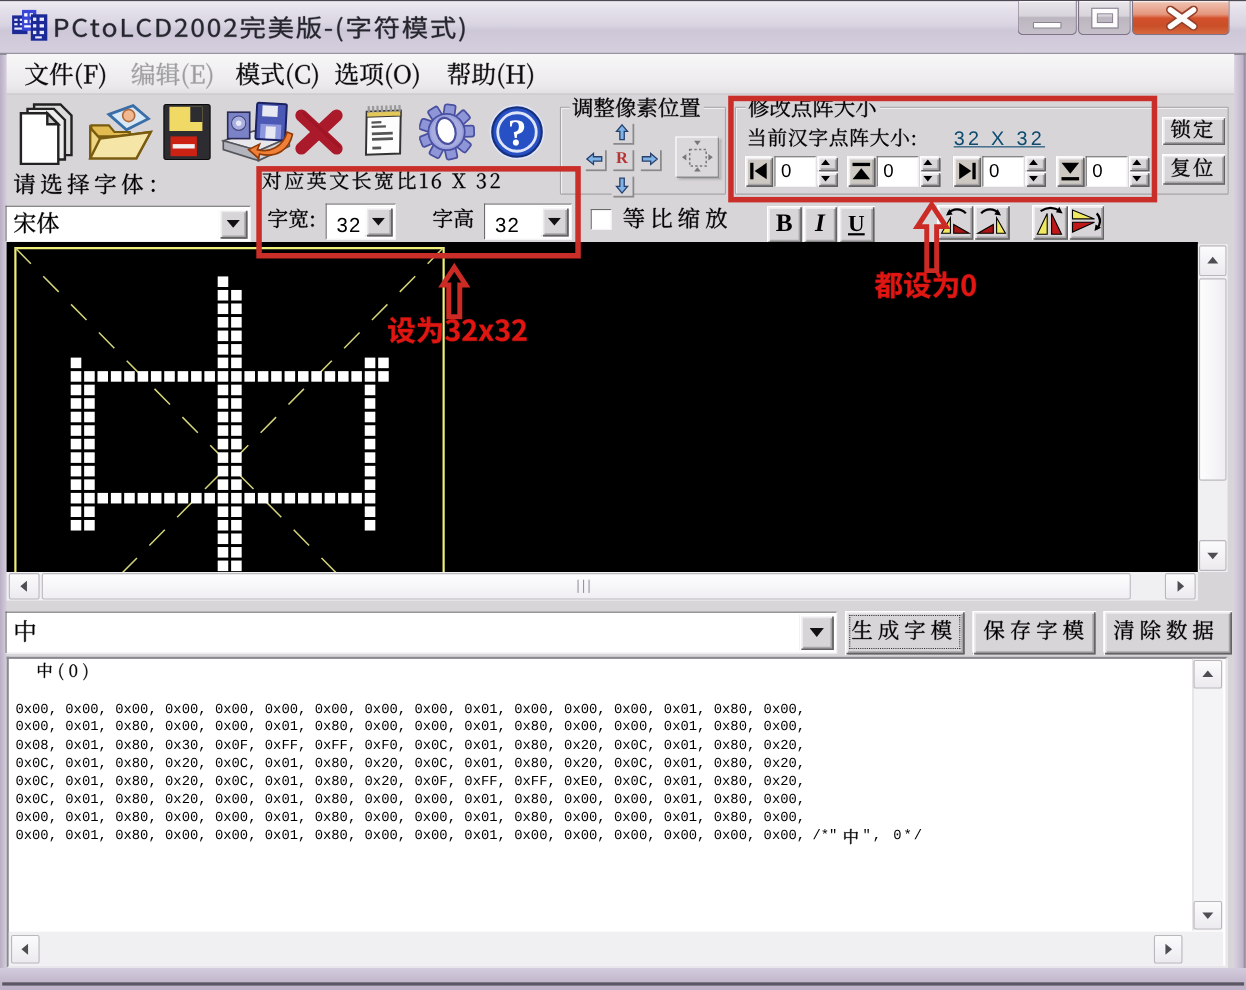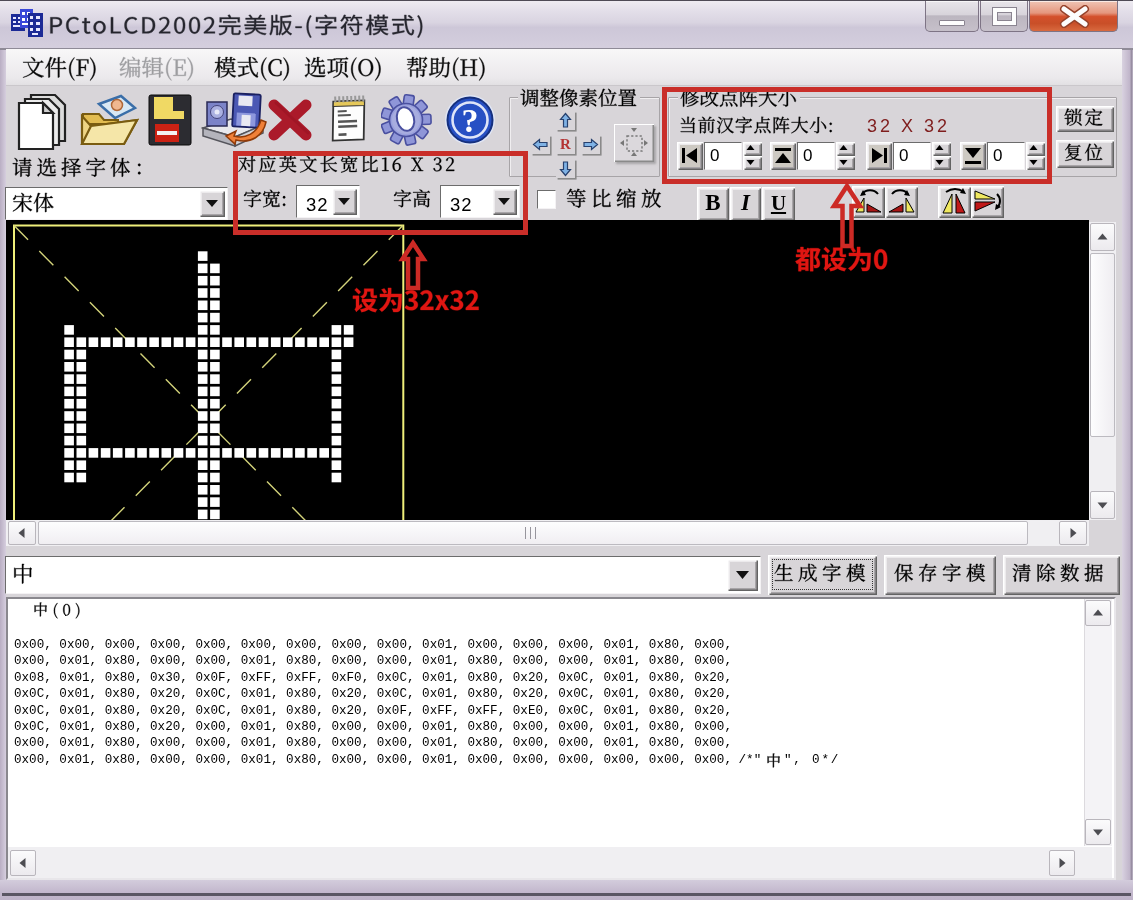--- a/index.html
+++ b/index.html
@@ -225,21 +225,21 @@
       <path d="M34 19 l-4 -3 v6 z" fill="#777"></path>
     </svg>
 <div class="gbox" style="left:668px;top:97px;width:449px;height:80px;"></div>
 <div class="abs" style="left:678px;top:88px;width:122px;height:20px;background:#d8d5d9;"></div>
 <svg style="position:absolute;left:680px;top:87.5px;overflow:visible" width="119" height="22" viewBox="0 -17.16 119 22">
       <path d="M7.6 -13.2 5.8 -13.4V-1.3H6.0C6.4 -1.3 6.9 -1.6 6.9 -1.8V-12.7C7.4 -12.7 7.5 -12.9 7.6 -13.2ZM14.6 -7.1 13.1 -8.0C11.7 -6.6 9.8 -5.5 7.9 -4.7L8.2 -4.4C10.2 -5.0 12.3 -5.9 13.9 -7.0C14.3 -6.9 14.4 -6.9 14.6 -7.1ZM16.6 -5.3 15.1 -6.3C13.1 -4.3 10.5 -2.8 7.9 -1.8L8.1 -1.4C11.0 -2.2 13.7 -3.5 15.9 -5.2C16.3 -5.1 16.5 -5.1 16.6 -5.3ZM18.5 -3.4 16.8 -4.4C14.1 -1.2 10.8 0.2 6.8 1.2L6.9 1.5C11.2 0.9 14.7 -0.3 17.7 -3.2C18.1 -3.1 18.3 -3.2 18.5 -3.4ZM12.2 -15.7 10.3 -16.4C9.7 -13.9 8.5 -11.5 7.3 -10.0L7.6 -9.8C8.5 -10.5 9.3 -11.5 10.1 -12.7C10.7 -11.5 11.4 -10.5 12.2 -9.7C10.8 -8.6 9.1 -7.7 7.2 -7.0L7.4 -6.7C9.5 -7.3 11.4 -8.1 12.9 -9.1C14.2 -8.1 15.8 -7.4 17.9 -6.8C18.0 -7.4 18.4 -7.8 18.9 -7.9L18.9 -8.1C16.8 -8.4 15.2 -9.0 13.8 -9.7C15.2 -10.8 16.3 -12.0 17.1 -13.3C17.6 -13.3 17.8 -13.4 17.9 -13.5L16.6 -14.8L15.7 -14.0H10.8C11.1 -14.4 11.3 -14.9 11.5 -15.4C11.9 -15.4 12.1 -15.5 12.2 -15.7ZM15.6 -13.4C15.0 -12.3 14.1 -11.2 13.0 -10.3C11.9 -11.0 11.0 -12.0 10.3 -13.1L10.5 -13.4ZM4.8 -10.9 4.0 -11.2C4.6 -12.5 5.1 -13.9 5.6 -15.3C6.0 -15.3 6.2 -15.5 6.3 -15.7L4.3 -16.3C3.5 -12.7 2.1 -8.9 0.7 -6.5L1.0 -6.3C1.7 -7.1 2.4 -8.2 3.0 -9.3V1.5H3.2C3.7 1.5 4.2 1.2 4.2 1.1V-10.5C4.5 -10.5 4.7 -10.7 4.8 -10.9Z M21.1 -9.9V-2.2C21.1 -1.8 21.0 -1.7 20.5 -1.5L21.3 0.3C21.5 0.2 21.7 0.0 21.8 -0.3C24.4 -1.8 26.7 -3.2 28.0 -4.0L27.9 -4.3C25.8 -3.4 23.8 -2.6 22.3 -2.0V-8.0L22.4 -8.6H26.0V-7.7H26.2C26.6 -7.7 27.2 -8.0 27.3 -8.1V-13.5C27.7 -13.6 28.0 -13.7 28.1 -13.9L26.5 -15.1L25.8 -14.3H20.6L20.7 -13.7H26.0V-9.1H22.6ZM33.0 -15.8 30.9 -16.4C30.1 -12.3 28.5 -8.5 26.7 -6.1L27.0 -5.9C28.0 -6.9 29.0 -8.1 29.8 -9.5C30.3 -7.4 30.9 -5.4 31.8 -3.6C30.3 -1.7 28.2 -0.1 25.2 1.2L25.4 1.5C28.5 0.5 30.7 -0.9 32.4 -2.7C33.5 -1.1 35.0 0.3 37.0 1.3C37.2 0.8 37.6 0.4 38.2 0.3L38.3 0.1C36.1 -0.7 34.4 -2.0 33.2 -3.5C34.8 -5.6 35.8 -8.1 36.4 -11.1H37.9C38.2 -11.1 38.3 -11.2 38.4 -11.4C37.8 -12.0 36.7 -12.8 36.7 -12.8L35.8 -11.7H30.9C31.5 -12.8 31.9 -14.1 32.3 -15.4C32.7 -15.4 32.9 -15.6 33.0 -15.8ZM30.7 -11.1H34.9C34.5 -8.6 33.7 -6.4 32.5 -4.5C31.4 -6.1 30.7 -8.0 30.2 -10.1Z M42.6 -3.2C42.6 -1.5 41.5 -0.3 40.4 0.1C40.0 0.3 39.7 0.7 39.9 1.1C40.1 1.6 40.8 1.6 41.4 1.2C42.4 0.7 43.5 -0.6 42.9 -3.2ZM46.0 -3.1 45.7 -3.0C46.1 -1.9 46.4 -0.3 46.2 0.9C47.3 2.2 48.9 -0.4 46.0 -3.1ZM49.5 -3.2 49.3 -3.0C50.1 -2.0 51.0 -0.3 51.2 1.0C52.5 2.1 53.7 -0.9 49.5 -3.2ZM53.4 -3.2 53.2 -3.0C54.5 -2.0 56.0 -0.2 56.4 1.3C57.9 2.3 58.8 -1.1 53.4 -3.2ZM42.8 -10.0V-3.6H43.0C43.5 -3.6 44.1 -3.9 44.1 -4.1V-4.8H53.5V-3.8H53.7C54.1 -3.8 54.7 -4.1 54.8 -4.2V-9.2C55.1 -9.3 55.4 -9.4 55.6 -9.6L54.0 -10.8L53.3 -10.0H49.1V-12.8H56.3C56.5 -12.8 56.7 -12.9 56.8 -13.1C56.1 -13.7 55.1 -14.6 55.1 -14.6L54.1 -13.4H49.1V-15.6C49.6 -15.7 49.8 -15.9 49.9 -16.2L47.8 -16.4V-10.0H44.2L42.8 -10.6ZM44.1 -5.4V-9.4H53.5V-5.4Z M71.4 -15.7 69.6 -16.3C69.4 -15.6 69.1 -14.6 68.8 -13.6H65.8L65.9 -13.0H68.6C68.0 -11.3 67.3 -9.4 66.8 -8.1C66.5 -8.0 66.1 -7.9 65.9 -7.8L67.3 -6.6L67.9 -7.3H71.1V-3.8H65.7L65.8 -3.2H71.1V1.5H71.3C71.9 1.5 72.3 1.2 72.3 1.2V-3.2H76.8C77.1 -3.2 77.3 -3.3 77.4 -3.5C76.7 -4.1 75.7 -4.9 75.7 -4.9L74.9 -3.8H72.3V-7.3H76.0C76.3 -7.3 76.5 -7.4 76.6 -7.6C76.0 -8.1 75.0 -8.9 75.0 -8.9L74.2 -7.8H72.3V-10.8C72.8 -10.9 73.0 -11.1 73.0 -11.3L71.2 -11.5V-7.8H68.0C68.5 -9.3 69.3 -11.3 69.9 -13.0H76.5C76.8 -13.0 76.9 -13.1 77.0 -13.3C76.4 -13.9 75.4 -14.6 75.4 -14.6L74.5 -13.6H70.1C70.3 -14.3 70.5 -14.9 70.6 -15.4C71.1 -15.3 71.3 -15.5 71.4 -15.7ZM60.4 -15.8V1.5H60.6C61.2 1.5 61.6 1.2 61.6 1.1V-14.6H64.1C63.7 -13.1 63.0 -10.9 62.6 -9.7C63.8 -8.2 64.3 -6.8 64.3 -5.4C64.3 -4.7 64.1 -4.3 63.8 -4.1C63.7 -4.0 63.6 -4.0 63.4 -4.0C63.1 -4.0 62.4 -4.0 62.1 -4.0V-3.7C62.5 -3.6 62.8 -3.5 63.0 -3.4C63.1 -3.2 63.2 -2.8 63.2 -2.4C65.0 -2.5 65.6 -3.3 65.6 -5.1C65.6 -6.6 64.9 -8.2 63.1 -9.7C63.8 -10.9 64.9 -13.1 65.5 -14.3C65.9 -14.3 66.2 -14.3 66.4 -14.5L64.8 -16.0L64.0 -15.2H61.8Z M86.9 -16.3C86.9 -14.3 86.9 -12.4 86.7 -10.6H79.0L79.1 -10.0H86.6C86.2 -5.7 84.5 -1.9 78.8 1.2L79.0 1.5C85.7 -1.4 87.5 -5.5 88.0 -10.0C88.6 -6.1 90.1 -1.4 95.5 1.5C95.7 0.8 96.2 0.5 96.9 0.4L97.0 0.2C91.2 -2.4 89.1 -6.3 88.4 -10.0H96.2C96.4 -10.0 96.7 -10.1 96.7 -10.3C96.0 -11.0 94.8 -11.9 94.8 -11.9L93.7 -10.6H88.1C88.2 -12.2 88.2 -13.8 88.3 -15.5C88.7 -15.6 88.9 -15.8 89.0 -16.1Z M110.5 -11.2 110.2 -11.1C112.1 -9.1 114.3 -6.0 114.6 -3.6C116.3 -2.1 117.4 -6.9 110.5 -11.2ZM102.4 -11.3C101.8 -8.8 100.3 -5.4 98.2 -3.2L98.4 -3.0C101.0 -4.9 102.8 -7.9 103.7 -10.3C104.2 -10.2 104.4 -10.3 104.5 -10.6ZM106.6 -16.1V-0.7C106.6 -0.4 106.5 -0.2 106.1 -0.2C105.6 -0.2 102.9 -0.4 102.9 -0.4V-0.1C104.0 0.0 104.6 0.2 105.0 0.4C105.4 0.7 105.5 1.0 105.6 1.5C107.8 1.3 108.0 0.5 108.0 -0.6V-15.3C108.5 -15.4 108.7 -15.6 108.7 -15.9Z" fill="#000" stroke="#000" stroke-width="0.35"></path>
     </svg>
 <svg style="position:absolute;left:679px;top:116.0px;overflow:visible" width="157" height="21" viewBox="0 -15.84 157 21">
       <path d="M15.7 -13.2 13.9 -14.0C13.2 -12.3 12.2 -10.4 11.4 -9.2L11.7 -9.1C12.8 -10.0 14.1 -11.5 15.0 -12.9C15.4 -12.9 15.7 -13.0 15.7 -13.2ZM2.7 -13.9 2.5 -13.8C3.5 -12.7 4.8 -10.8 5.2 -9.4C6.6 -8.4 7.4 -11.4 2.7 -13.9ZM10.2 -14.9 8.4 -15.1V-8.5H1.8L1.9 -8.0H14.0V-4.5H2.8L2.9 -4.0H14.0V-0.4H1.7L1.8 0.2H14.0V1.4H14.2C14.6 1.4 15.2 1.1 15.2 1.0V-7.7C15.6 -7.8 15.9 -8.0 16.0 -8.1L14.5 -9.3L13.8 -8.5H9.6V-14.4C10.0 -14.4 10.2 -14.6 10.2 -14.9Z M29.2 -9.6V-1.3H29.4C29.8 -1.3 30.3 -1.5 30.3 -1.7V-8.9C30.8 -9.0 30.9 -9.1 31.0 -9.4ZM33.1 -10.0V-0.4C33.1 -0.1 33.0 0.0 32.6 0.0C32.2 0.0 30.4 -0.1 30.4 -0.1V0.2C31.2 0.3 31.6 0.4 31.9 0.6C32.2 0.8 32.3 1.1 32.3 1.4C34.0 1.2 34.2 0.6 34.2 -0.3V-9.3C34.6 -9.4 34.8 -9.5 34.8 -9.8ZM23.1 -15.0 22.9 -14.9C23.7 -14.2 24.6 -12.9 24.8 -11.9C24.9 -11.8 25.1 -11.7 25.2 -11.7H19.3L19.5 -11.2H35.4C35.7 -11.2 35.8 -11.3 35.9 -11.5C35.2 -12.0 34.2 -12.8 34.2 -12.8L33.3 -11.7H29.4C30.3 -12.5 31.2 -13.5 31.8 -14.2C32.2 -14.2 32.4 -14.3 32.5 -14.5L30.6 -15.1C30.2 -14.1 29.5 -12.7 28.9 -11.7H25.3C26.3 -11.8 26.5 -14.0 23.1 -15.0ZM25.6 -8.8V-6.6H22.1V-8.8ZM21.0 -9.3V1.4H21.2C21.7 1.4 22.1 1.1 22.1 1.0V-3.3H25.6V-0.3C25.6 -0.1 25.5 0.0 25.3 0.0C25.0 0.0 23.6 -0.1 23.6 -0.1V0.2C24.3 0.3 24.6 0.4 24.8 0.6C25.0 0.8 25.1 1.0 25.1 1.4C26.6 1.2 26.7 0.7 26.7 -0.2V-8.6C27.1 -8.6 27.4 -8.8 27.5 -8.9L26.0 -10.1L25.4 -9.3H22.2L21.0 -9.9ZM25.6 -6.1V-3.8H22.1V-6.1Z M39.1 -3.7C38.9 -3.7 38.3 -3.7 38.3 -3.7V-3.3C38.7 -3.2 39.0 -3.2 39.2 -3.0C39.6 -2.8 39.7 -1.3 39.5 0.5C39.5 1.1 39.7 1.4 40.0 1.4C40.7 1.4 41.0 0.9 41.1 0.1C41.1 -1.3 40.6 -2.1 40.6 -3.0C40.6 -3.4 40.7 -3.9 40.9 -4.5C41.1 -5.4 42.8 -9.6 43.6 -11.8L43.2 -11.9C39.9 -4.7 39.9 -4.7 39.6 -4.0C39.4 -3.7 39.3 -3.7 39.1 -3.7ZM38.1 -10.9 38.0 -10.7C38.8 -10.2 39.8 -9.2 40.0 -8.4C41.4 -7.7 42.1 -10.3 38.1 -10.9ZM39.5 -14.8 39.3 -14.7C40.2 -14.1 41.2 -13.1 41.5 -12.3C42.9 -11.5 43.6 -14.2 39.5 -14.8ZM48.1 -3.7C46.5 -1.7 44.6 -0.1 42.1 1.2L42.3 1.4C45.0 0.3 47.0 -1.1 48.6 -2.9C49.9 -1.1 51.5 0.3 53.4 1.3C53.7 0.8 54.2 0.5 54.8 0.5L54.8 0.3C52.7 -0.6 50.9 -2.0 49.4 -3.8C51.4 -6.3 52.5 -9.3 53.2 -12.5C53.7 -12.5 53.9 -12.6 54.0 -12.7L52.7 -14.0L51.9 -13.2H43.4L43.5 -12.7H45.0C45.5 -9.1 46.5 -6.1 48.1 -3.7ZM48.7 -4.6C47.1 -6.8 46.0 -9.6 45.4 -12.7H52.0C51.4 -9.8 50.3 -7.0 48.7 -4.6Z M63.7 -15.1 63.5 -15.0C64.1 -14.4 64.8 -13.4 64.9 -12.6C66.1 -11.7 67.2 -14.3 63.7 -15.1ZM58.8 -13.2 58.5 -13.2C58.6 -12.0 57.9 -11.0 57.2 -10.6C56.8 -10.3 56.6 -10.0 56.7 -9.6C56.9 -9.1 57.6 -9.1 58.1 -9.4C58.6 -9.8 59.1 -10.5 59.1 -11.7H70.8C70.6 -11.0 70.2 -10.2 69.9 -9.6L70.2 -9.5C70.9 -10.0 71.9 -10.9 72.4 -11.5C72.7 -11.5 72.9 -11.6 73.1 -11.7L71.6 -13.0L70.8 -12.3H59.0C59.0 -12.5 59.0 -12.9 58.8 -13.2ZM71.4 -6.3 70.5 -5.1H65.4V-6.7C65.8 -6.8 66.0 -6.9 66.0 -7.2C67.2 -7.7 68.4 -8.4 69.2 -9.0C69.6 -9.0 69.8 -9.0 70.0 -9.2L68.5 -10.5L67.7 -9.6H59.7L59.8 -9.1H67.5C66.9 -8.5 66.2 -7.8 65.4 -7.3L64.2 -7.4V-5.1H56.6L56.8 -4.6H64.2V-0.4C64.2 -0.1 64.1 -0.0 63.7 -0.0C63.3 -0.0 61.1 -0.2 61.1 -0.2V0.1C62.0 0.2 62.6 0.3 62.9 0.5C63.1 0.8 63.3 1.0 63.3 1.4C65.2 1.2 65.4 0.6 65.4 -0.3V-4.6H72.5C72.7 -4.6 72.9 -4.7 73.0 -4.9C72.3 -5.5 71.4 -6.3 71.4 -6.3Z M77.7 -2.9C77.7 -1.4 76.7 -0.3 75.7 0.1C75.3 0.3 75.1 0.7 75.2 1.0C75.4 1.5 76.1 1.5 76.6 1.2C77.5 0.7 78.6 -0.6 78.0 -2.9ZM80.9 -2.8 80.6 -2.8C81.0 -1.8 81.2 -0.3 81.1 0.9C82.1 2.0 83.5 -0.4 80.9 -2.8ZM84.1 -2.9 83.9 -2.8C84.6 -1.8 85.5 -0.3 85.7 0.9C86.9 1.9 87.9 -0.8 84.1 -2.9ZM87.7 -3.0 87.5 -2.8C88.7 -1.8 90.1 -0.1 90.5 1.2C91.9 2.1 92.7 -1.0 87.7 -3.0ZM77.9 -9.2V-3.3H78.1C78.6 -3.3 79.1 -3.6 79.1 -3.7V-4.4H87.8V-3.5H87.9C88.3 -3.5 88.9 -3.7 88.9 -3.9V-8.5C89.3 -8.5 89.6 -8.7 89.7 -8.8L88.2 -10.0L87.6 -9.2H83.7V-11.8H90.4C90.6 -11.8 90.8 -11.9 90.8 -12.1C90.2 -12.7 89.2 -13.5 89.2 -13.5L88.4 -12.3H83.7V-14.4C84.2 -14.5 84.4 -14.7 84.4 -14.9L82.5 -15.1V-9.2H79.2L77.9 -9.8ZM79.1 -5.0V-8.7H87.8V-5.0Z M104.9 -14.5 103.2 -15.1C103.1 -14.4 102.8 -13.5 102.5 -12.5H99.7L99.8 -12.0H102.3C101.8 -10.4 101.1 -8.7 100.6 -7.5C100.4 -7.4 100.1 -7.3 99.9 -7.2L101.1 -6.1L101.7 -6.7H104.6V-3.5H99.6L99.8 -3.0H104.6V1.4H104.8C105.4 1.4 105.8 1.1 105.8 1.1V-3.0H109.9C110.2 -3.0 110.4 -3.1 110.4 -3.3C109.8 -3.8 108.9 -4.5 108.9 -4.5L108.1 -3.5H105.8V-6.7H109.2C109.5 -6.7 109.6 -6.8 109.7 -7.0C109.1 -7.5 108.3 -8.2 108.3 -8.2L107.5 -7.2H105.8V-10.0C106.2 -10.0 106.4 -10.2 106.4 -10.5L104.7 -10.7V-7.2H101.7C102.3 -8.5 103.0 -10.4 103.5 -12.0H109.6C109.9 -12.0 110.0 -12.1 110.1 -12.3C109.5 -12.8 108.6 -13.5 108.6 -13.5L107.8 -12.5H103.7C103.9 -13.2 104.1 -13.7 104.2 -14.2C104.6 -14.2 104.8 -14.3 104.9 -14.5ZM94.7 -14.6V1.4H94.9C95.4 1.4 95.8 1.1 95.8 1.0V-13.5H98.1C97.8 -12.1 97.2 -10.0 96.8 -8.9C97.9 -7.6 98.3 -6.3 98.3 -5.0C98.3 -4.3 98.2 -3.9 97.9 -3.8C97.8 -3.7 97.7 -3.7 97.5 -3.7C97.2 -3.7 96.6 -3.7 96.3 -3.7V-3.4C96.7 -3.3 97.0 -3.2 97.1 -3.1C97.3 -3.0 97.4 -2.6 97.4 -2.2C99.0 -2.3 99.6 -3.0 99.6 -4.8C99.6 -6.1 98.9 -7.6 97.2 -9.0C97.9 -10.1 98.9 -12.1 99.4 -13.2C99.9 -13.2 100.1 -13.2 100.3 -13.4L98.8 -14.7L98.1 -14.0H96.0Z M119.8 -15.0C119.8 -13.2 119.8 -11.4 119.6 -9.8H112.5L112.6 -9.3H119.6C119.1 -5.2 117.6 -1.7 112.3 1.1L112.5 1.4C118.7 -1.3 120.3 -5.0 120.8 -9.2C121.4 -5.6 122.8 -1.3 127.8 1.4C128.0 0.7 128.4 0.5 129.1 0.4L129.1 0.2C123.8 -2.2 121.8 -5.8 121.2 -9.3H128.4C128.6 -9.3 128.8 -9.3 128.9 -9.5C128.2 -10.2 127.1 -11.0 127.1 -11.0L126.1 -9.8H120.9C121.0 -11.2 121.0 -12.8 121.1 -14.3C121.5 -14.4 121.7 -14.6 121.7 -14.8Z M142.2 -10.3 142.0 -10.2C143.7 -8.4 145.7 -5.6 146.0 -3.3C147.6 -2.0 148.5 -6.3 142.2 -10.3ZM134.7 -10.4C134.1 -8.1 132.8 -4.9 130.8 -3.0L131.0 -2.7C133.4 -4.5 135.1 -7.3 136.0 -9.5C136.4 -9.4 136.6 -9.5 136.7 -9.8ZM138.6 -14.8V-0.6C138.6 -0.3 138.5 -0.2 138.1 -0.2C137.6 -0.2 135.1 -0.4 135.1 -0.4V-0.1C136.2 0.0 136.8 0.2 137.1 0.4C137.5 0.6 137.6 1.0 137.7 1.4C139.7 1.2 139.9 0.5 139.9 -0.5V-14.1C140.4 -14.2 140.5 -14.4 140.6 -14.6Z M151.7 0.3C152.4 0.3 152.8 -0.3 152.8 -0.8C152.8 -1.5 152.4 -1.9 151.7 -1.9C151.1 -1.9 150.6 -1.5 150.6 -0.8C150.6 -0.3 151.1 0.3 151.7 0.3ZM151.7 -6.9C152.4 -6.9 152.8 -7.4 152.8 -8.0C152.8 -8.6 152.4 -9.1 151.7 -9.1C151.1 -9.1 150.6 -8.6 150.6 -8.0C150.6 -7.4 151.1 -6.9 151.7 -6.9Z" fill="#000" stroke="#000" stroke-width="0.35"></path>
     </svg>
-<div class="abs" style="left:867px;top:116px;font:18px 'Liberation Sans';color:#7f1d1d;letter-spacing:3px;">32 X 32</div>
+<div class="abs" style="left:867px;top:116px;font:18px 'Liberation Sans';color:#0c4a6e;letter-spacing:3px;text-decoration:underline;">32 X 32</div>
 <div class="btn3d" style="left:677px;top:142px;width:26px;height:28px;background:#cdc9c2;"></div>
     <svg class="abs" style="left:677px;top:142px" width="26" height="28" viewBox="0 0 26 28">
       <rect x="5" y="6" width="3" height="15" fill="#000"></rect>
       <path d="M20 6 L20 21 L9 13.5 Z" fill="#000"></path>
     </svg>
     <div class="sunk" style="left:704px;top:142px;width:38px;height:28px;"></div>
     <div class="abs" style="left:710px;top:146px;font:17px 'Liberation Sans';color:#000;">0</div>
     <div class="btn3d" style="left:743px;top:142px;width:19px;height:14px;"></div>
     <svg class="abs" style="left:743px;top:142px" width="13" height="12" viewBox="0 0 13 12">
       <path d="M6.5 3 l4 5 h-8 z" fill="#000" transform="translate(1,0)"></path>

